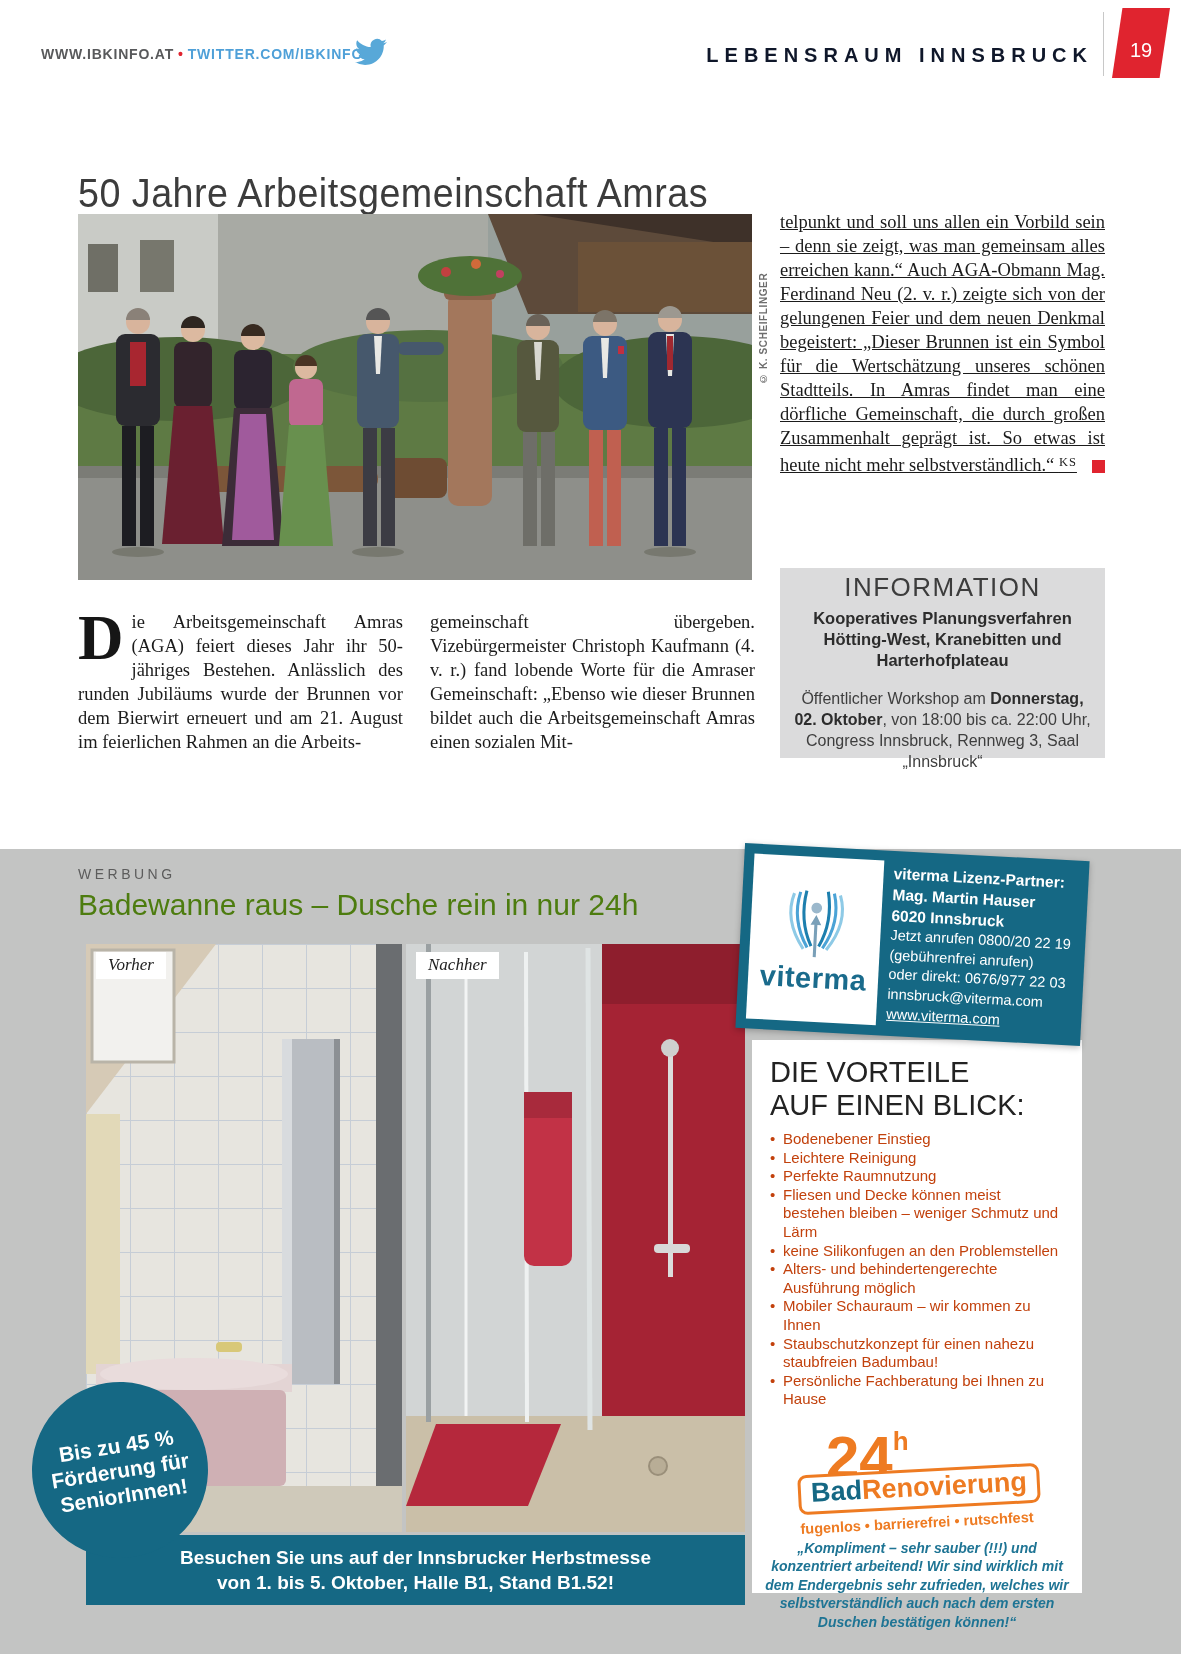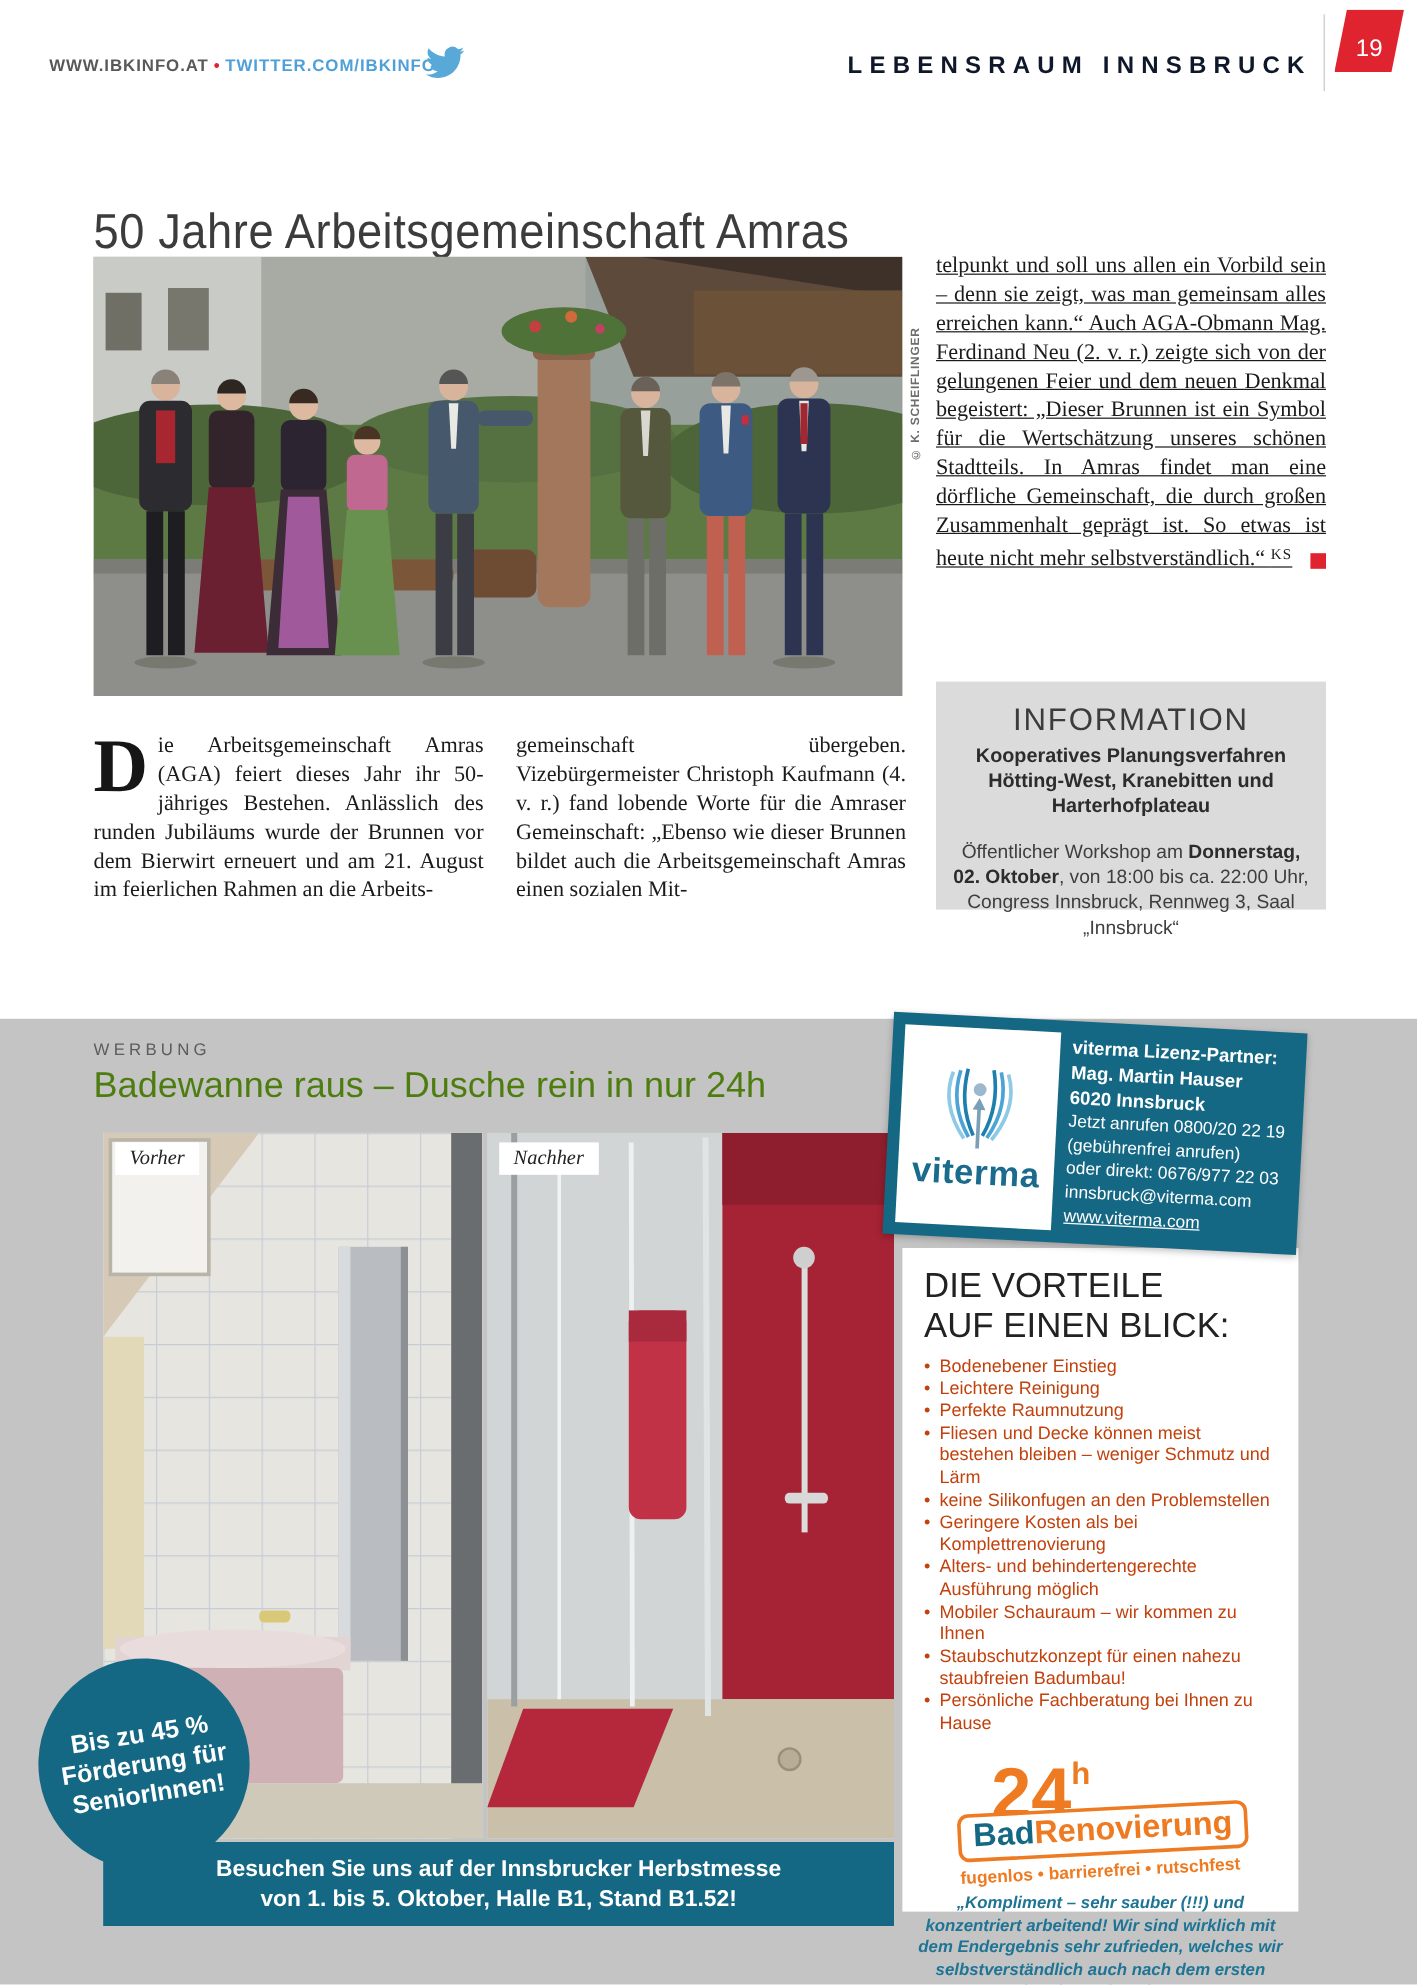--- a/index.html
+++ b/index.html
@@ -7,21 +7,21 @@
         font-family:"Liberation Sans",sans-serif;color:#1c1c1c;}
   .abs{position:absolute;}
 
   
   .hdr-left{left:41px;top:46px;font-size:14px;font-weight:700;letter-spacing:.8px;color:#58595b;}
   .hdr-left .dot{color:#e0242f;padding:0 4px;}
   .hdr-left .tw{color:#4fa0d8;}
   .tw-icon{left:352px;top:36px;width:38px;height:32px;}
   .hdr-section{right:88px;top:44px;font-size:20px;font-weight:700;letter-spacing:6px;color:#0f172a;}
   .hdr-divider{left:1103px;top:12px;width:1px;height:64px;background:#c8c8c8;}
-  .page-tab{left:1112px;top:8px;width:58px;height:52px;background:#e0242f;
+  .page-tab{left:1112px;top:8px;width:58px;height:70px;background:#e0242f;
             clip-path:polygon(18% 0,100% 0,82% 100%,0 100%);
             display:flex;align-items:center;justify-content:center;padding-top:14px;box-sizing:border-box;
             color:#fff;font-size:20px;}
 
   
   .article-title{left:78px;top:143px;font-size:41px;font-weight:300;color:#3c3c3c;
                  letter-spacing:.5px;transform:scaleX(.92);transform-origin:left top;white-space:nowrap;}
   .article-photo{left:78px;top:214px;width:674px;height:366px;overflow:hidden;background:#98a09c;}
   .photo-credit{left:757px;top:214px;font-size:10px;font-weight:700;letter-spacing:.6px;color:#6d6d6d;
                 writing-mode:vertical-rl;transform:rotate(180deg);height:170px;line-height:14px;}
@@ -29,21 +29,21 @@
   .bodycol{width:325px;font-size:18.5px;line-height:24px;text-align:justify;color:#1b1b1b;}
   .col-right{left:780px;top:210px;text-decoration:underline;}
   .sig{font-size:12.5px;letter-spacing:1px;vertical-align:5px;}
   .endmark{position:absolute;right:0;bottom:4px;width:13px;height:13px;background:#e0242f;}
   .dropcap{float:left;font-size:63px;line-height:48px;font-weight:700;padding:4px 8px 0 0;color:#161616;}
   .col-bl{left:78px;top:610px;}
   .col-bm{left:430px;top:610px;}
 
   
   .info-box{left:780px;top:568px;width:325px;height:190px;background:#dbdbdc;box-sizing:border-box;
-            text-align:center;padding-top:16px;}
+            text-align:center;padding-top:4px;}
   .info-title{font-size:26px;font-weight:300;letter-spacing:1.5px;color:#3c3c3c;margin-bottom:5px;}
   .info-sub{font-size:16.5px;font-weight:700;line-height:21px;color:#2c2c2c;width:268px;margin:0 auto;}
   .info-body{font-size:16px;line-height:21px;color:#3e3e3e;width:298px;margin:17px auto 0;}
   .info-body b{color:#2c2c2c;}
 
   
   .ad-bg{left:0;top:849px;width:1181px;height:805px;background:#c3c4c3;}
   .ad-label{left:78px;top:866px;font-size:14px;letter-spacing:3.5px;color:#5c5c5c;}
   .ad-headline{left:78px;top:888px;font-size:30px;color:#4d7c0f;white-space:nowrap;}
   .ba-photo{overflow:hidden;}
@@ -318,21 +318,20 @@
   <div class="abs benefits-card">
     <div class="benefits-h">DIE VORTEILE</div>
     <div class="benefits-h">AUF EINEN BLICK:</div>
     <ul class="benefits-list">
 
     <li>Bodenebener Einstieg</li>
         <li>Leichtere Reinigung</li>
         <li>Perfekte Raumnutzung</li>
         <li>Fliesen und Decke können meist bestehen bleiben – weniger Schmutz und Lärm</li>
         <li>keine Silikonfugen an den Problemstellen</li>
-        <li>Geringere Kosten als bei Komplettrenovierung</li>
         <li>Alters- und behindertengerechte Ausführung möglich</li>
         <li>Mobiler Schauraum – wir kommen zu Ihnen</li>
         <li>Staubschutzkonzept für einen nahezu staubfreien Badumbau!</li>
         <li>Persönliche Fachberatung bei Ihnen zu Hause</li>
       </ul>
     <div class="logo24">
       <div class="l24-num"><span>24</span><sup>h</sup></div>
       <div class="l24-box">
         <span class="w1">Bad</span><span class="w2">Renovierung</span>
       </div>

